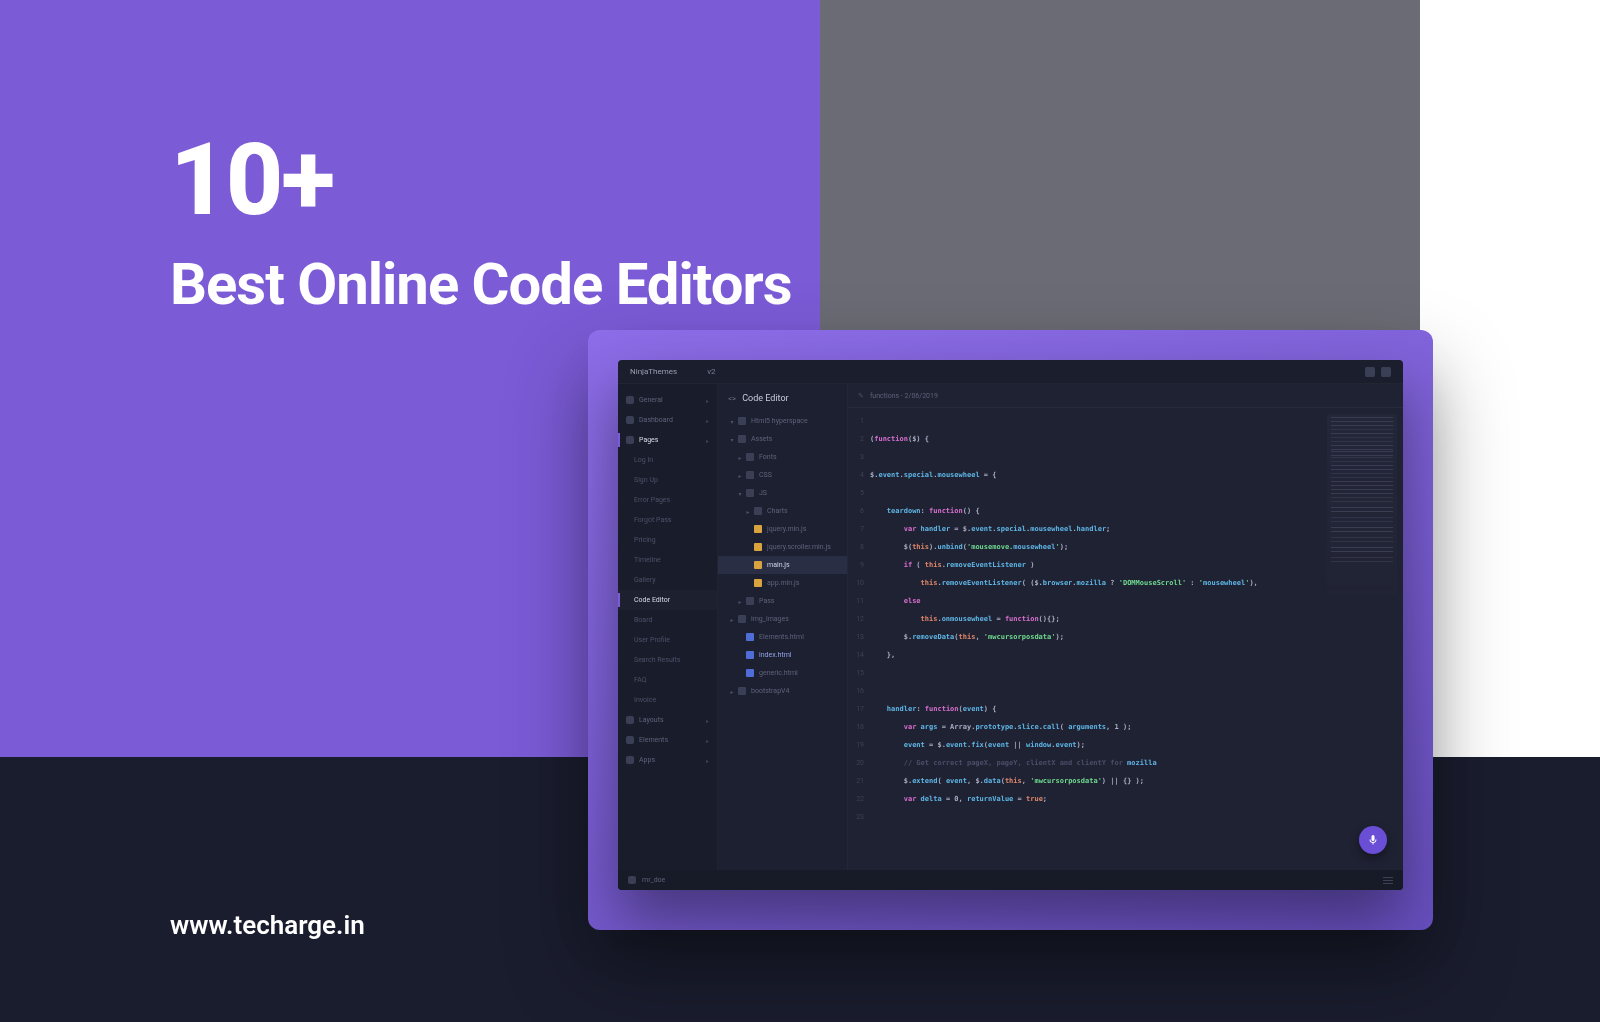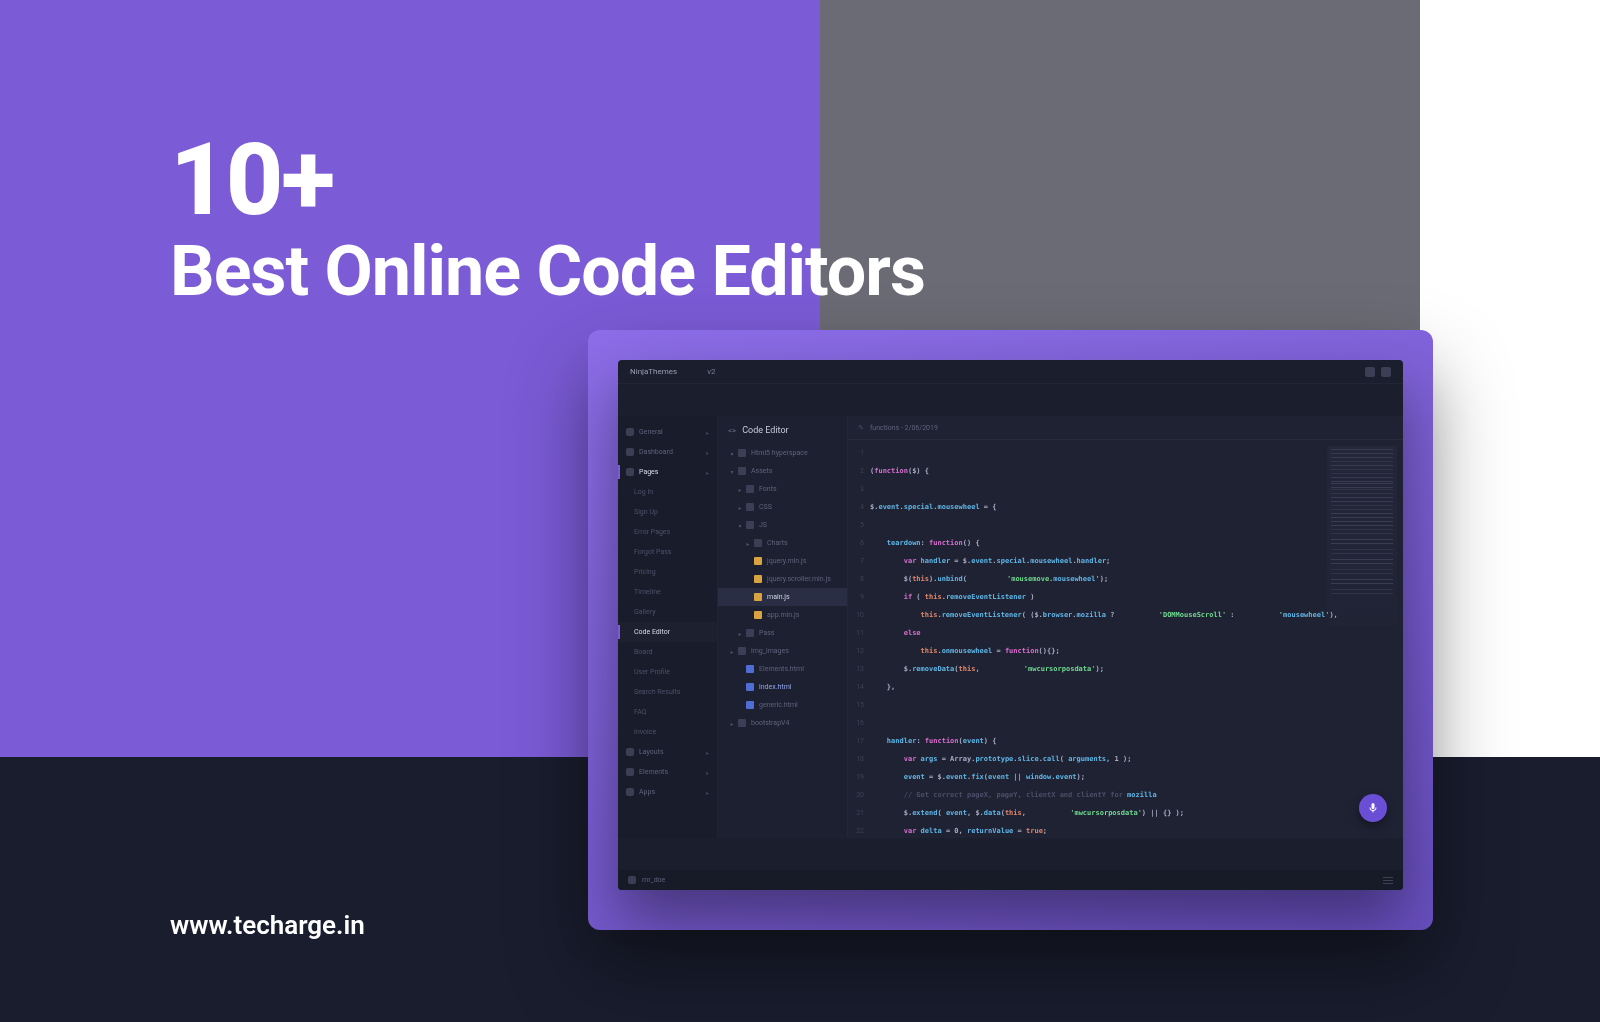--- a/index.html
+++ b/index.html
@@ -2,26 +2,26 @@
 <html><head>
 <meta charset="utf-8">
 <style>
   * { box-sizing: border-box; margin: 0; padding: 0; }
   html, body { width: 1600px; height: 1022px; font-family: -apple-system, BlinkMacSystemFont, "Segoe UI", Roboto, sans-serif; overflow: hidden; }
   .canvas { position: relative; width: 1420px; height: 1022px; background: #7b5bd6; }
   .bg-gray { position: absolute; right: 0; top: 0; width: 600px; height: 770px; background: #6b6b75; }
   .bg-dark { position: absolute; left: 0; bottom: 0; width: 1600px; height: 265px; background: #1a1d2e; }
   .title-block { position: absolute; left: 170px; top: 130px; color: #fff; }
   .title-num { font-size: 100px; font-weight: 800; letter-spacing: -2px; line-height: 1; }
-  .title-sub { font-size: 70px; font-weight: 700; margin-top: 0; letter-spacing: -1px; }
+  .title-sub { font-size: 58px; font-weight: 700; margin-top: 20px; letter-spacing: -1px; }
   .site-url { position: absolute; left: 170px; top: 910px; color: #fff; font-size: 26px; font-weight: 600; }
 
   
   .editor-card { position: absolute; left: 588px; top: 330px; width: 845px; height: 600px; background: linear-gradient(160deg, #8d6de8 0%, #684fbf 100%); border-radius: 12px; padding: 30px 30px 40px 30px; box-shadow: 0 40px 80px rgba(0,0,0,0.35); }
-  .editor-window { width: 100%; height: 100%; background: #1b1e2d; border-radius: 4px; display: flex; flex-direction: column; overflow: hidden; font-size: 8px; color: #7a7e95; box-shadow: 0 30px 60px rgba(0,0,0,0.4); gap: 32px; }
+  .editor-window { width: 100%; height: 100%; background: #1b1e2d; border-radius: 4px; display: flex; flex-direction: column; overflow: hidden; font-size: 8px; color: #7a7e95; box-shadow: 0 30px 60px rgba(0,0,0,0.4); }
   .ed-top { height: 24px; display: flex; align-items: center; padding: 0 12px; font-size: 8px; color: #7a7e95; border-bottom: 1px solid rgba(255,255,255,0.03); }
   .ed-top .brand { color: #9a9db0; }
   .ed-top .spacer { flex: 1; }
   .ed-top .topicon { width: 10px; height: 10px; margin-left: 6px; background: #3a3f55; border-radius: 2px; }
 
   .ed-body { flex: 1; display: flex; overflow: hidden; }
   .ed-nav { width: 100px; background: #191c2a; border-right: 1px solid rgba(255,255,255,0.03); padding: 6px 0; display: flex; flex-direction: column; }
   .nav-item { display: flex; align-items: center; height: 20px; padding: 0 8px; font-size: 7px; color: #5d627b; position: relative; }
   .nav-item .ni-label { flex: 1; white-space: nowrap; overflow: hidden; }
   .nav-item .ni-caret { font-size: 6px; color: #3d4155; }
@@ -45,21 +45,21 @@
 
   .ed-code { flex:1; display:flex; flex-direction:column; background:#1f2233; position:relative; }
   .code-tabs { height:24px; display:flex; align-items:center; padding:0 10px; border-bottom:1px solid rgba(255,255,255,0.04); font-size:7px; color:#5d627b; }
   .code-body { flex:1; display:flex; overflow:hidden; }
   .gutter { width:22px; padding:4px 0; text-align:right; font-size:7px; color:#3d4155; }
   .gutter div { height:18px; line-height:18px; padding-right:6px; }
   .lines { flex:1; padding:4px 0; font-family: "SF Mono", Menlo, Consolas, monospace; font-size:7px; line-height:18px; overflow:hidden;font-weight:bold; }
   .lines div { height:18px; white-space:pre; }
   .tk-kw { color:#d96fd0; }
   .tk-fn { color:#5fb6e6; }
-  .tk-str { color:#6fd98f;margin-left:40px; }
+  .tk-str { color:#6fd98f; }
   .tk-com { color:#4a4f68; }
   .tk-bool { color:#e0866a; }
   .tk-plain { color:#a9adc4; }
   .tk-this { color:#e0866a; }
 
   .minimap { position:absolute; right:6px; top:30px; width:70px; height:180px; background:linear-gradient(180deg,rgba(90,95,120,0.15),rgba(90,95,120,0.05)); border-radius:2px; opacity:0.6; }
   .minimap::before, .minimap::after { content:""; display:block; height:1px; background:#4a4f68; margin:3px 4px; box-shadow: 0 4px 0 #4a4f68, 0 8px 0 #3d4155, 0 12px 0 #4a4f68, 0 16px 0 #3d4155, 0 20px 0 #3d4155, 0 28px 0 #4a4f68, 0 34px 0 #4a4f68, 0 40px 0 #3d4155, 0 48px 0 #4a4f68, 0 56px 0 #3d4155, 0 64px 0 #4a4f68, 0 72px 0 #4a4f68, 0 80px 0 #3d4155, 0 90px 0 #4a4f68, 0 100px 0 #3d4155, 0 110px 0 #4a4f68, 0 120px 0 #3d4155, 0 130px 0 #4a4f68, 0 140px 0 #3d4155; }
 
   .ed-footer { height:20px; background:#171a27; display:flex; align-items:center; padding:0 10px; font-size:7px; color:#5d627b; }
   .ed-footer .ff-icon { width:8px; height:8px; background:#3a3f55; border-radius:2px; margin-right:6px; }

